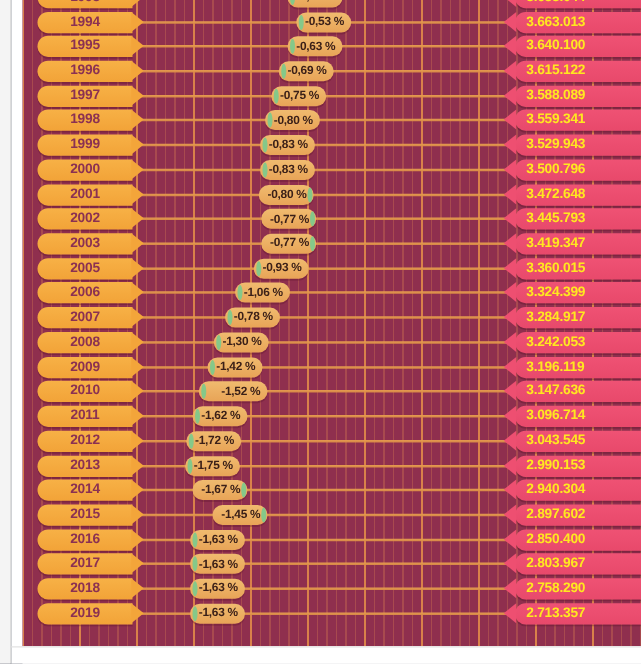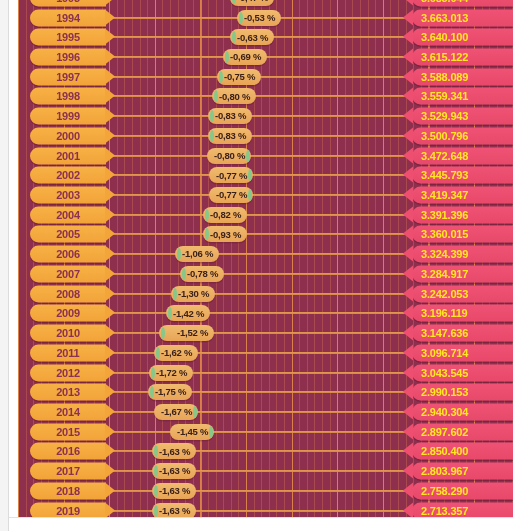--- a/index.html
+++ b/index.html
@@ -277,49 +277,36 @@
               <span class="mark"></span>
               <span class="txt">-0,77 %</span>
             </div>
             <div class="val-pill">
               <span>3.419.347</span>
             </div>
           </div>
           <div class="row">
             <div class="conn"></div>
             <div class="year-pill">
-              <span>2004</span>
+              <span>2005</span>
             </div>
             <div class="pct-pill" style="left: 185px;">
               <span class="mark"></span>
-              <span class="txt">-0,82 %</span>
-            </div>
-            <div class="val-pill">
-              <span>3.391.396</span>
-            </div>
-          </div>
-          <div class="row">
-            <div class="conn"></div>
-            <div class="year-pill">
-              <span>2005</span>
-            </div>
-            <div class="pct-pill" style="left: 185px;">
-              <span class="mark"></span>
               <span class="txt">-0,93 %</span>
             </div>
             <div class="val-pill">
               <span>3.360.015</span>
             </div>
           </div>
           <div class="row">
             <div class="conn"></div>
             <div class="year-pill">
               <span>2006</span>
             </div>
-            <div class="pct-pill" style="left: 157px;">
+            <div class="pct-pill" style="left: 170px;">
               <span class="mark"></span>
               <span class="txt">-1,06 %</span>
             </div>
             <div class="val-pill">
               <span>3.324.399</span>
             </div>
           </div>
           <div class="row">
             <div class="conn"></div>
             <div class="year-pill">

